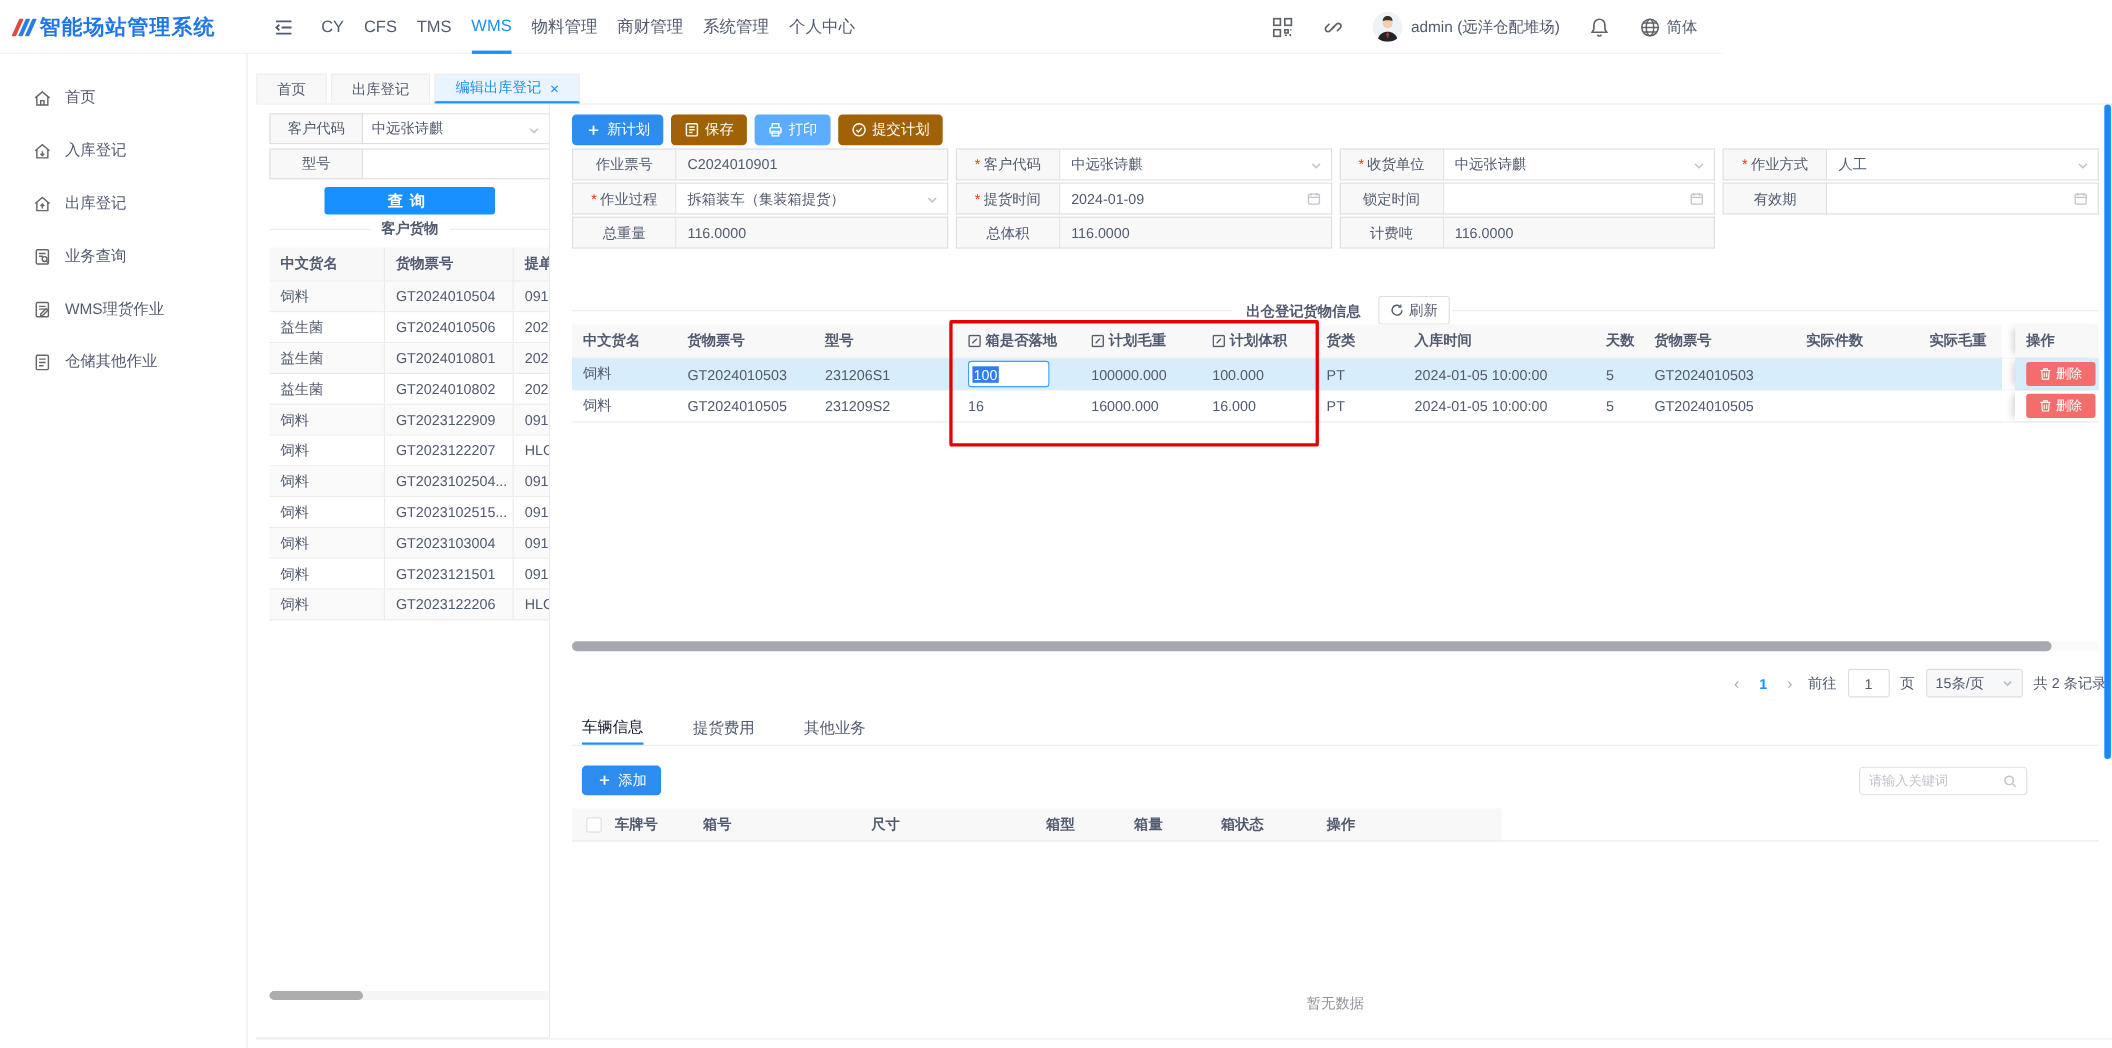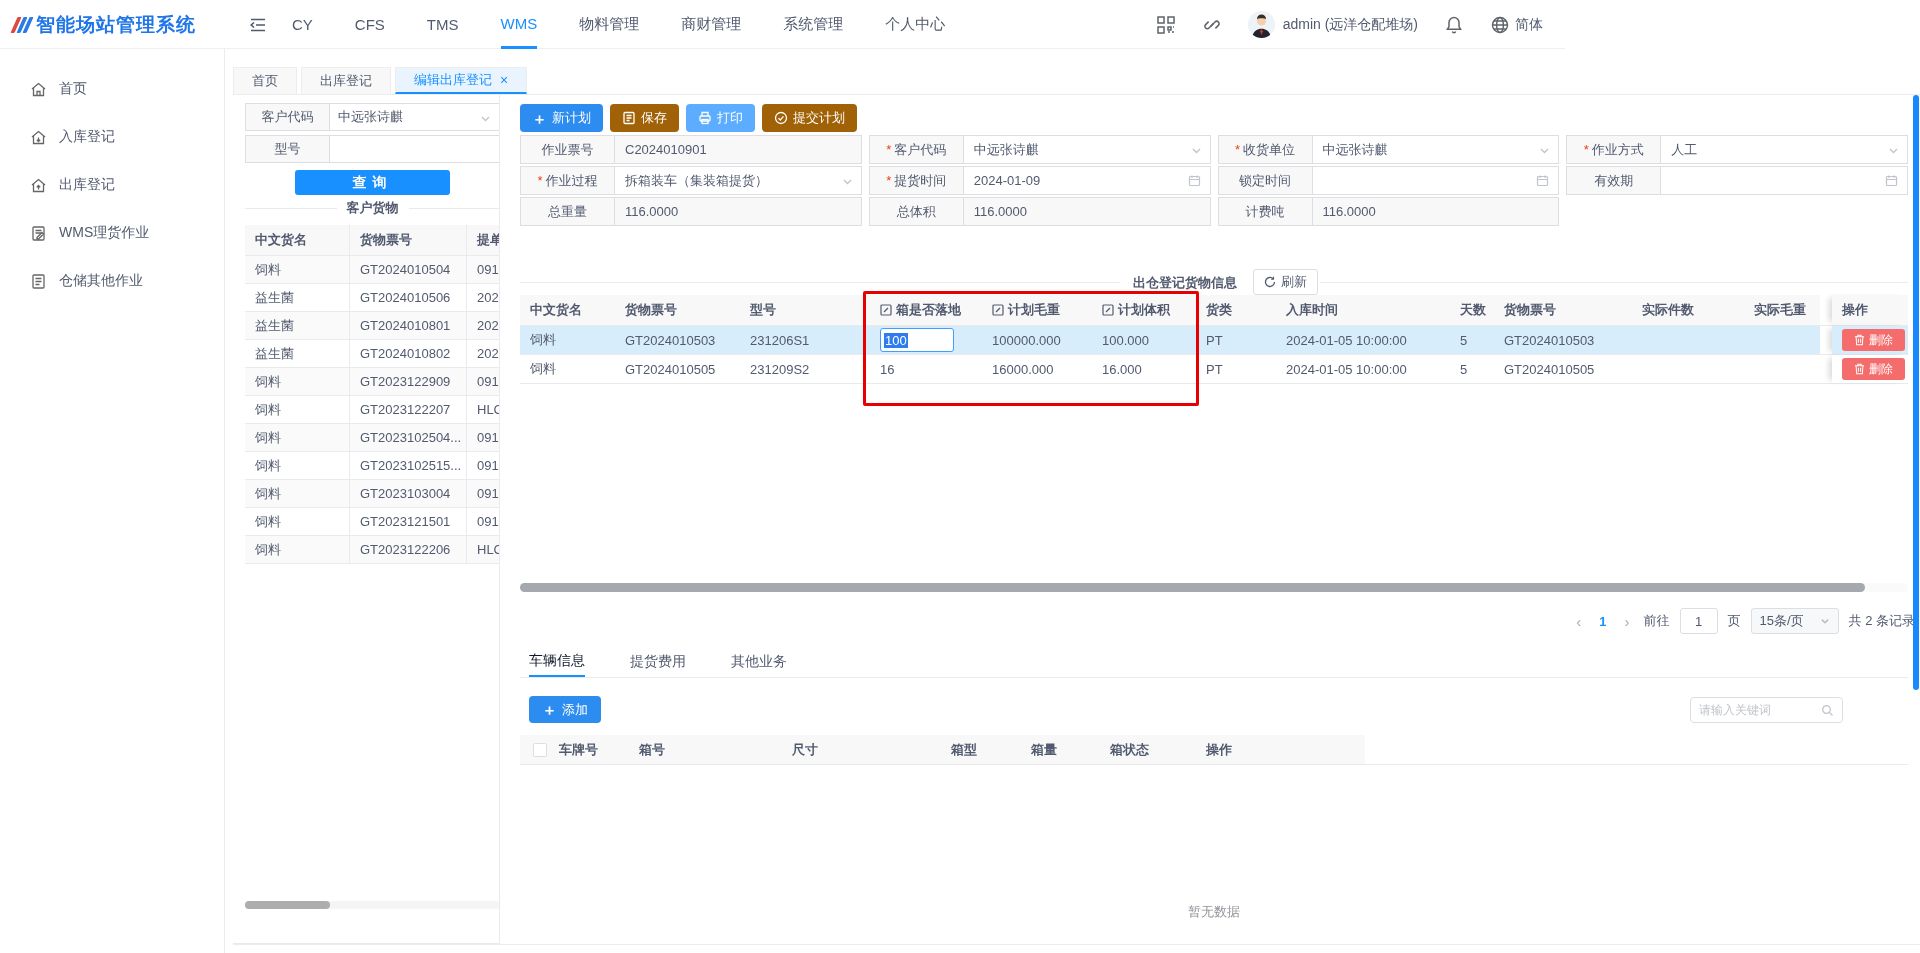--- a/index.html
+++ b/index.html
@@ -10,21 +10,21 @@
   
   .tophdr { position:absolute; left:0; top:0; width:1565px; height:49px; background:#fff; border-bottom:1px solid #f0f0f0; }
   .logo { position:absolute; left:14px; top:0; height:49px; display:flex; align-items:center; gap:6px; }
   .logo-mark { display:flex; gap:2px; }
   .logo-mark i { display:block; width:4px; height:16px; transform:skewX(-24deg); border-radius:1px; }
   .logo-mark i:nth-child(1){ background:#e0483f; }
   .logo-mark i:nth-child(2){ background:#2b7be4; }
   .logo-mark i:nth-child(3){ background:#2b7be4; }
   .logo-text { font-size:19px; font-weight:700; color:#2076e8; letter-spacing:1px; }
   .fold { position:absolute; left:248px; top:15px; width:20px; height:20px; color:#515a6e; cursor:pointer; }
-  .hnav { position:absolute; left:292px; top:0; height:49px; display:flex; align-items:stretch; gap:42px; }
+  .hnav { position:absolute; left:292px; top:0; height:49px; display:flex; align-items:stretch; gap:18px; }
   .hnav .hitem { display:flex; align-items:center; font-size:15px; color:#515a6e; cursor:pointer; }
   .hnav .hitem.active { color:#1890ff; border-bottom:3px solid #1890ff; }
   .hright { position:absolute; right:22px; top:0; height:49px; display:flex; align-items:center; gap:26px; }
   .hicon { width:20px; height:20px; color:#5f6368; cursor:pointer; }
   .huser { display:flex; align-items:center; gap:8px; cursor:pointer; }
   .avatar { width:27px; height:27px; border-radius:50%; overflow:hidden; background:#eef3f8; }
   .huser .uname { font-size:14px; color:#515a6e; }
   .hlang { display:flex; align-items:center; gap:5px; font-size:14px; cursor:pointer; }
 
   
@@ -235,20 +235,29 @@
     <div class="sitem">
       <span class="sicon"><svg viewBox="0 0 17 17" fill="none" stroke="currentColor" stroke-width="1.3">
             <path d="M2 8L8.5 2.5 15 8M3.5 7v7.5h10V7"></path>
             <path d="M8.5 12.5v-4M6.8 10.2l1.7-1.7 1.7 1.7"></path>
           </svg></span>
       <span>出库登记</span>
     </div>
     <div class="sitem">
       <span class="sicon"><svg viewBox="0 0 17 17" fill="none" stroke="currentColor" stroke-width="1.3">
             <rect x="3" y="2" width="11" height="13" rx="1"></rect>
+            <path d="M5.5 5.5h6M5.5 8h3.5"></path>
+            <circle cx="10.5" cy="10.5" r="2.2"></circle>
+            <path d="M12 12l2 2"></path>
+          </svg></span>
+      <span>业务查询</span>
+    </div>
+    <div class="sitem">
+      <span class="sicon"><svg viewBox="0 0 17 17" fill="none" stroke="currentColor" stroke-width="1.3">
+            <rect x="3" y="2" width="11" height="13" rx="1"></rect>
             <path d="M5.5 5.5h6M5.5 8h6"></path>
             <path d="M7 12.5l5-5 1.5 1.5-5 5H7z"></path>
           </svg></span>
       <span>WMS理货作业</span>
     </div>
     <div class="sitem">
       <span class="sicon"><svg viewBox="0 0 17 17" fill="none" stroke="currentColor" stroke-width="1.3">
             <rect x="3" y="2" width="11" height="13" rx="1"></rect>
             <path d="M5.5 5.5h6M5.5 8.5h6M5.5 11.5h4"></path>
           </svg></span>

